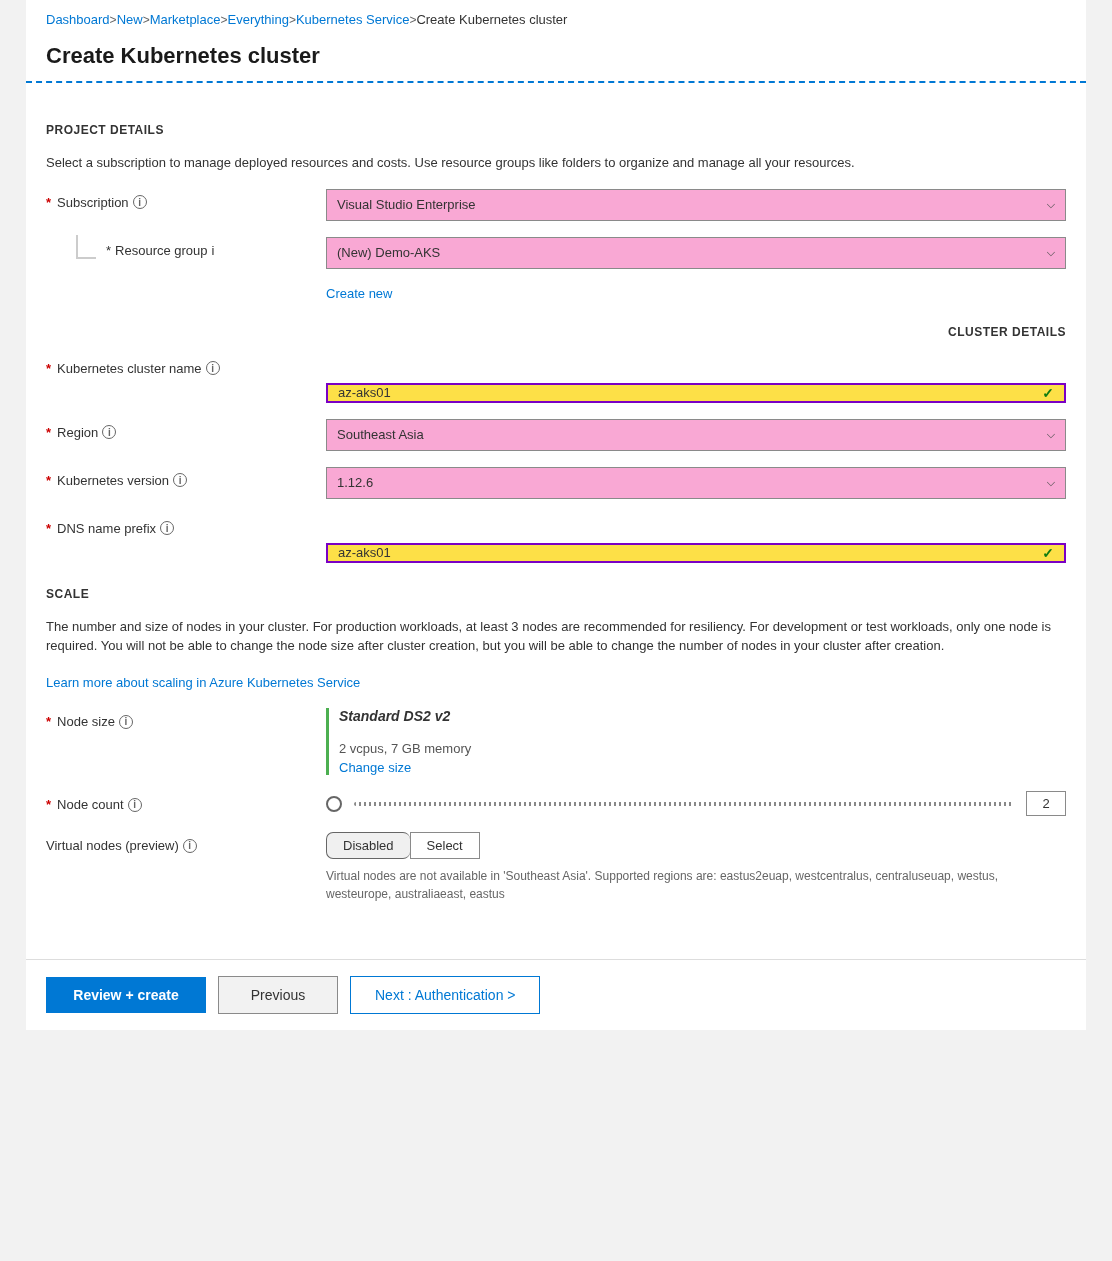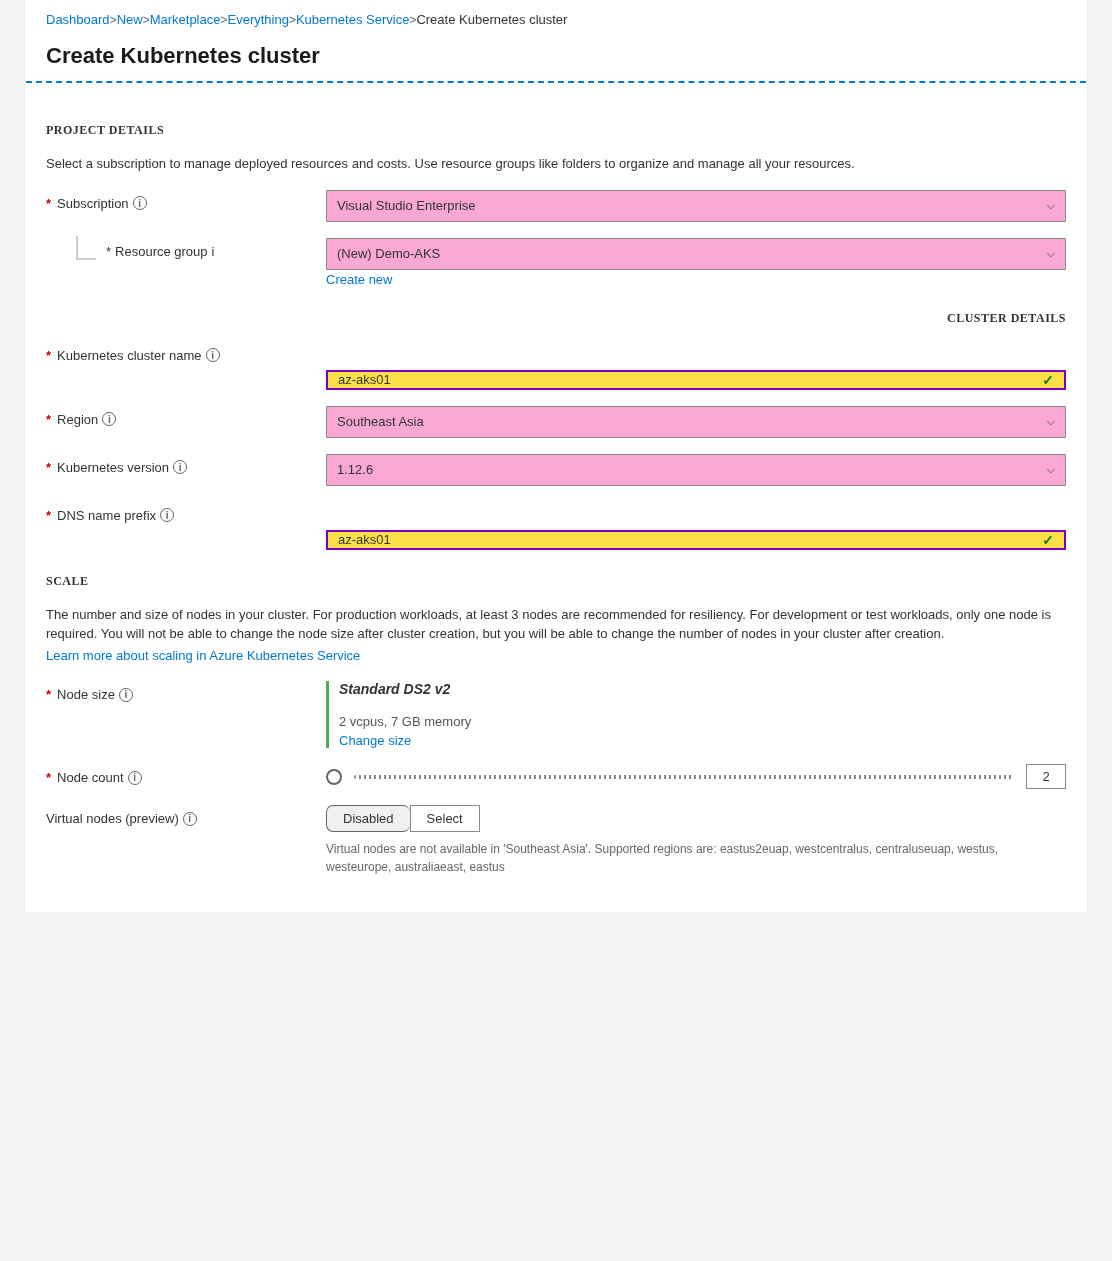--- a/index.html
+++ b/index.html
@@ -143,28 +143,27 @@
       font-size: 14px;
       font-weight: bold;
     }
 
     
     .create-new-link {
       color: #0078d4;
       font-size: 13px;
       text-decoration: none;
       display: inline-block;
-      margin-top: 2px;
+      margin-top: 17px;
       cursor: pointer;
     }
 
     
     .section-divider {
       margin: 20px 0 16px 0;
-      font-family: Liberation Serif, serif;
     }
 
     
     .node-size-block {
       border-left: 3px solid #4caf50;
       padding-left: 10px;
     }
     .node-size-title {
       font-size: 14px;
       font-weight: 700;
@@ -476,13 +475,18 @@
         <div class="toggle-group">
           <button class="toggle-btn active">Disabled</button>
           <button class="toggle-btn">Select</button>
         </div>
         <div class="virtual-nodes-note">Virtual nodes are not available in 'Southeast Asia'. Supported regions are: eastus2euap, westcentralus, centraluseuap, westus, westeurope, australiaeast, eastus</div>
       </div>
     </div>
 
   </div>
 
+  <div class="footer">
+    <button class="btn-primary">Review + create</button>
+    <button class="btn-secondary">Previous</button>
+    <button class="btn-next">Next : Authentication &gt;</button>
+  </div>
 </div>
 
 </body></html>

